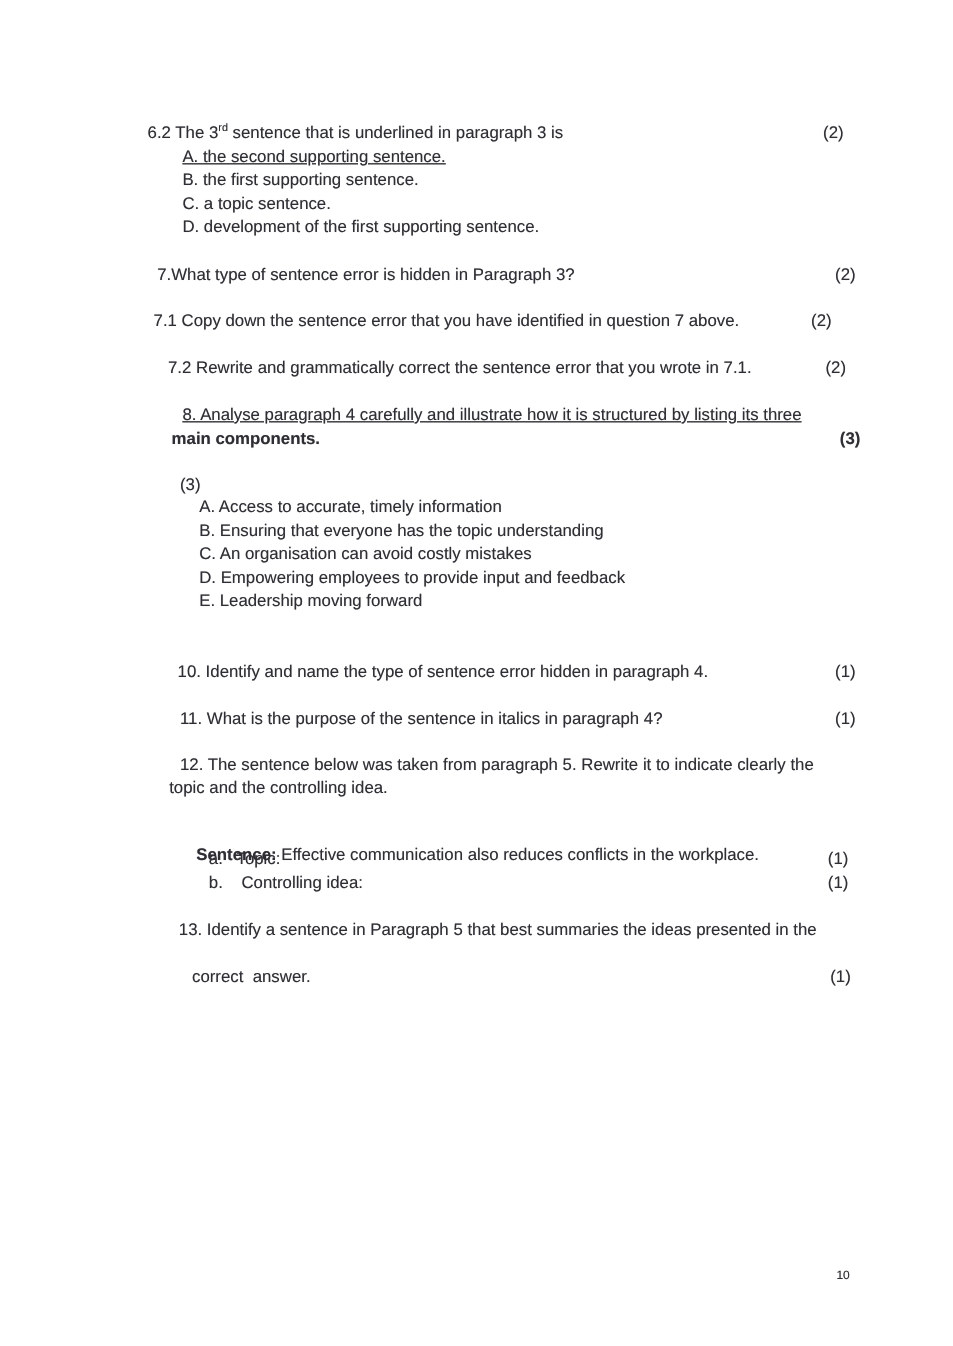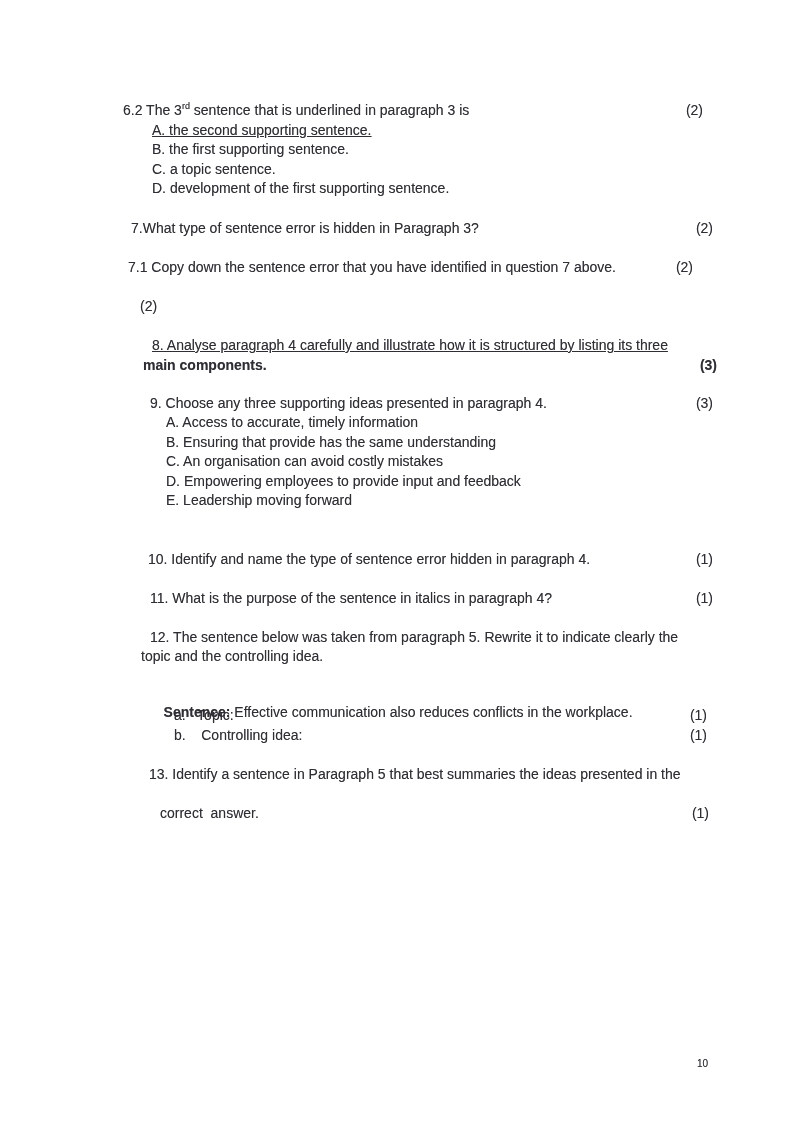--- a/index.html
+++ b/index.html
@@ -57,35 +57,35 @@
     <span class="txt">7.What type of sentence error is hidden in Paragraph 3?</span>
     <span class="mark">(2)</span>
   </div>
 
   <div class="line row" style="left:128px; top:259px; width:565px;">
     <span class="txt">7.1 Copy down the sentence error that you have identified in question 7 above.</span>
     <span class="mark">(2)</span>
   </div>
 
   <div class="line row" style="left:140px; top:298px; width:565px;">
+    <span class="txt">7.2 Rewrite and grammatically correct the sentence error that you wrote in 7.1.</span>
     <span class="mark">(2)</span>
   </div>
 
   <div class="line" style="left:152px; top:337px;text-decoration:underline;">8. Analyse paragraph 4 carefully and illustrate how it is structured by listing its three</div>
   <div class="line row" style="left:143px; top:357px; width:574px;font-weight:bold;">
     <span class="txt">main components.</span>
     <span class="mark">(3)</span>
   </div>
 
   <div class="line row" style="left:150px; top:395px; width:563px;">
-    <span class="txt">9. Choose any three supporting ideas presented in paragraph 4.</span>
     <span class="mark">(3)</span>
   </div>
   <div class="line" style="left:166px; top:414px;">A. Access to accurate, timely information</div>
-  <div class="line" style="left:166px; top:434px;">B. Ensuring that provide has the same understanding</div>
+  <div class="line" style="left:166px; top:434px;">B. Ensuring that everyone has the topic understanding</div>
   <div class="line" style="left:166px; top:453px;text-align:center;">C. An organisation can avoid costly mistakes</div>
   <div class="line" style="left:166px; top:473px;">D. Empowering employees to provide input and feedback</div>
   <div class="line" style="left:166px; top:492px;">E. Leadership moving forward</div>
 
   <div class="line row" style="left:148px; top:551px; width:565px;">
     <span class="txt">10. Identify and name the type of sentence error hidden in paragraph 4.</span>
     <span class="mark">(1)</span>
   </div>
 
   <div class="line row" style="left:150px; top:590px; width:563px;">

